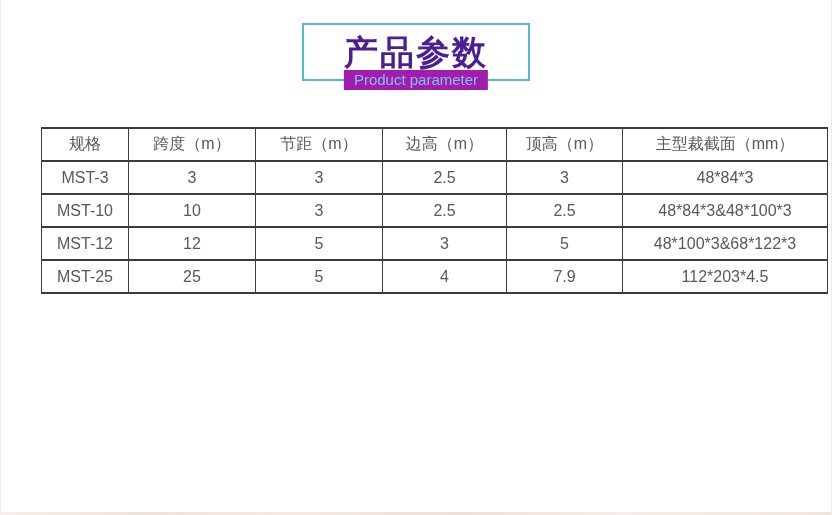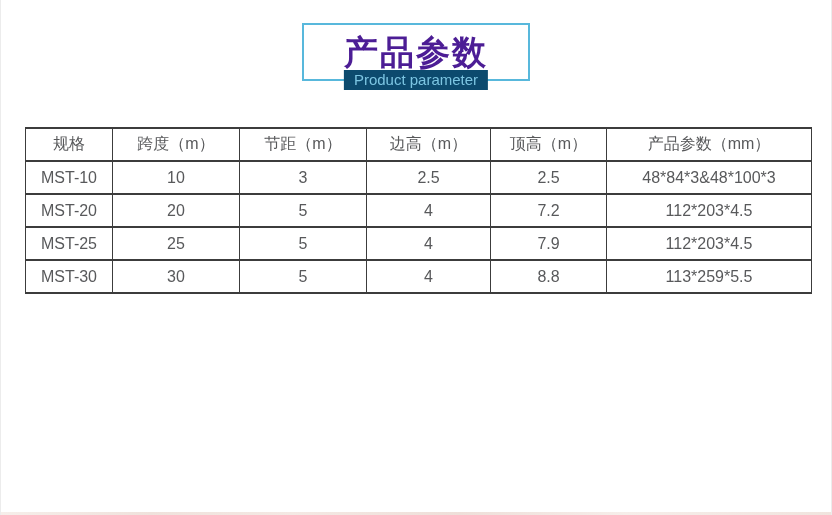--- a/index.html
+++ b/index.html
@@ -40,32 +40,32 @@
     font-weight: 700;
     letter-spacing: 2px;
     line-height: 1;
     white-space: nowrap;
   }
   .title-en {
     position: absolute;
     left: 50%;
     bottom: -11px;
     transform: translateX(-50%);
-    background: #0c4a6e;
+    background: #a21caf;
     padding: 0 10px;
     color: #7cc5e2;
     font-size: 15px;
     line-height: 20px;
     white-space: nowrap;
   }
   
   .param-table {
     position: absolute;
     top: 127px;
-    left: 24px;
+    left: 40px;
     width: 786px;
     border-collapse: collapse;
     table-layout: fixed;
   }
   .param-table th,
   .param-table td {
     border: 2px solid #3c3c3c;
     border-left-width: 1px;
     border-right-width: 1px;
     height: 31px;
@@ -117,54 +117,54 @@
         <col class="c5">
         <col class="c6">
     </colgroup>
     <thead>
       <tr>
           <th>规格</th>
           <th>跨度（m）</th>
           <th>节距（m）</th>
           <th>边高（m）</th>
           <th>顶高（m）</th>
-          <th>产品参数（mm）</th>
+          <th>主型裁截面（mm）</th>
         </tr>
     </thead>
     <tbody>
+        <tr>
+          <td>MST-3</td>
+          <td>3</td>
+          <td>3</td>
+          <td>2.5</td>
+          <td>3</td>
+          <td>48*84*3</td>
+        </tr>
         <tr>
           <td>MST-10</td>
           <td>10</td>
           <td>3</td>
           <td>2.5</td>
           <td>2.5</td>
           <td>48*84*3&amp;48*100*3</td>
         </tr>
         <tr>
-          <td>MST-20</td>
-          <td>20</td>
+          <td>MST-12</td>
+          <td>12</td>
           <td>5</td>
-          <td>4</td>
-          <td>7.2</td>
-          <td>112*203*4.5</td>
+          <td>3</td>
+          <td>5</td>
+          <td>48*100*3&amp;68*122*3</td>
         </tr>
         <tr>
           <td>MST-25</td>
           <td>25</td>
           <td>5</td>
           <td>4</td>
           <td>7.9</td>
           <td>112*203*4.5</td>
         </tr>
-        <tr>
-          <td>MST-30</td>
-          <td>30</td>
-          <td>5</td>
-          <td>4</td>
-          <td>8.8</td>
-          <td>113*259*5.5</td>
-        </tr>
       </tbody>
   </table>
 
   <div class="bottom-strip"></div>
 
 </div>
 
 </body></html>

